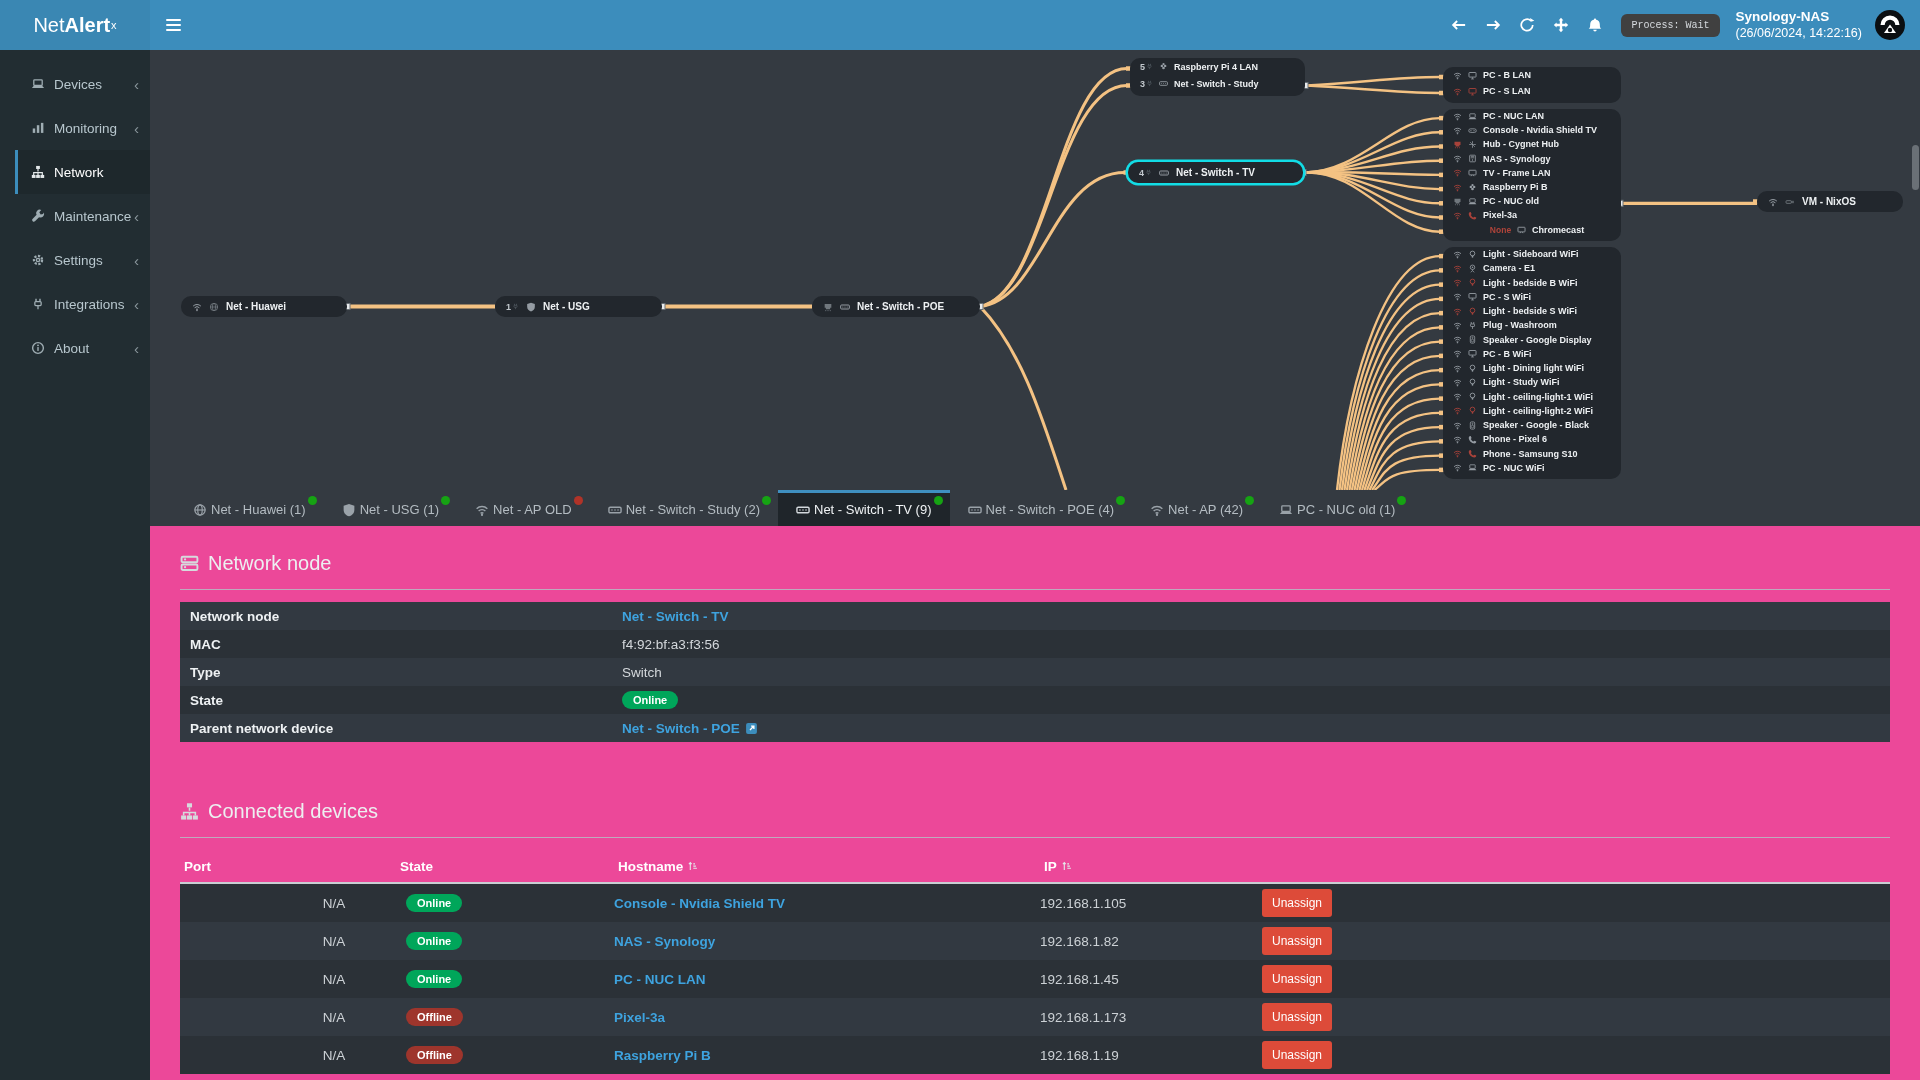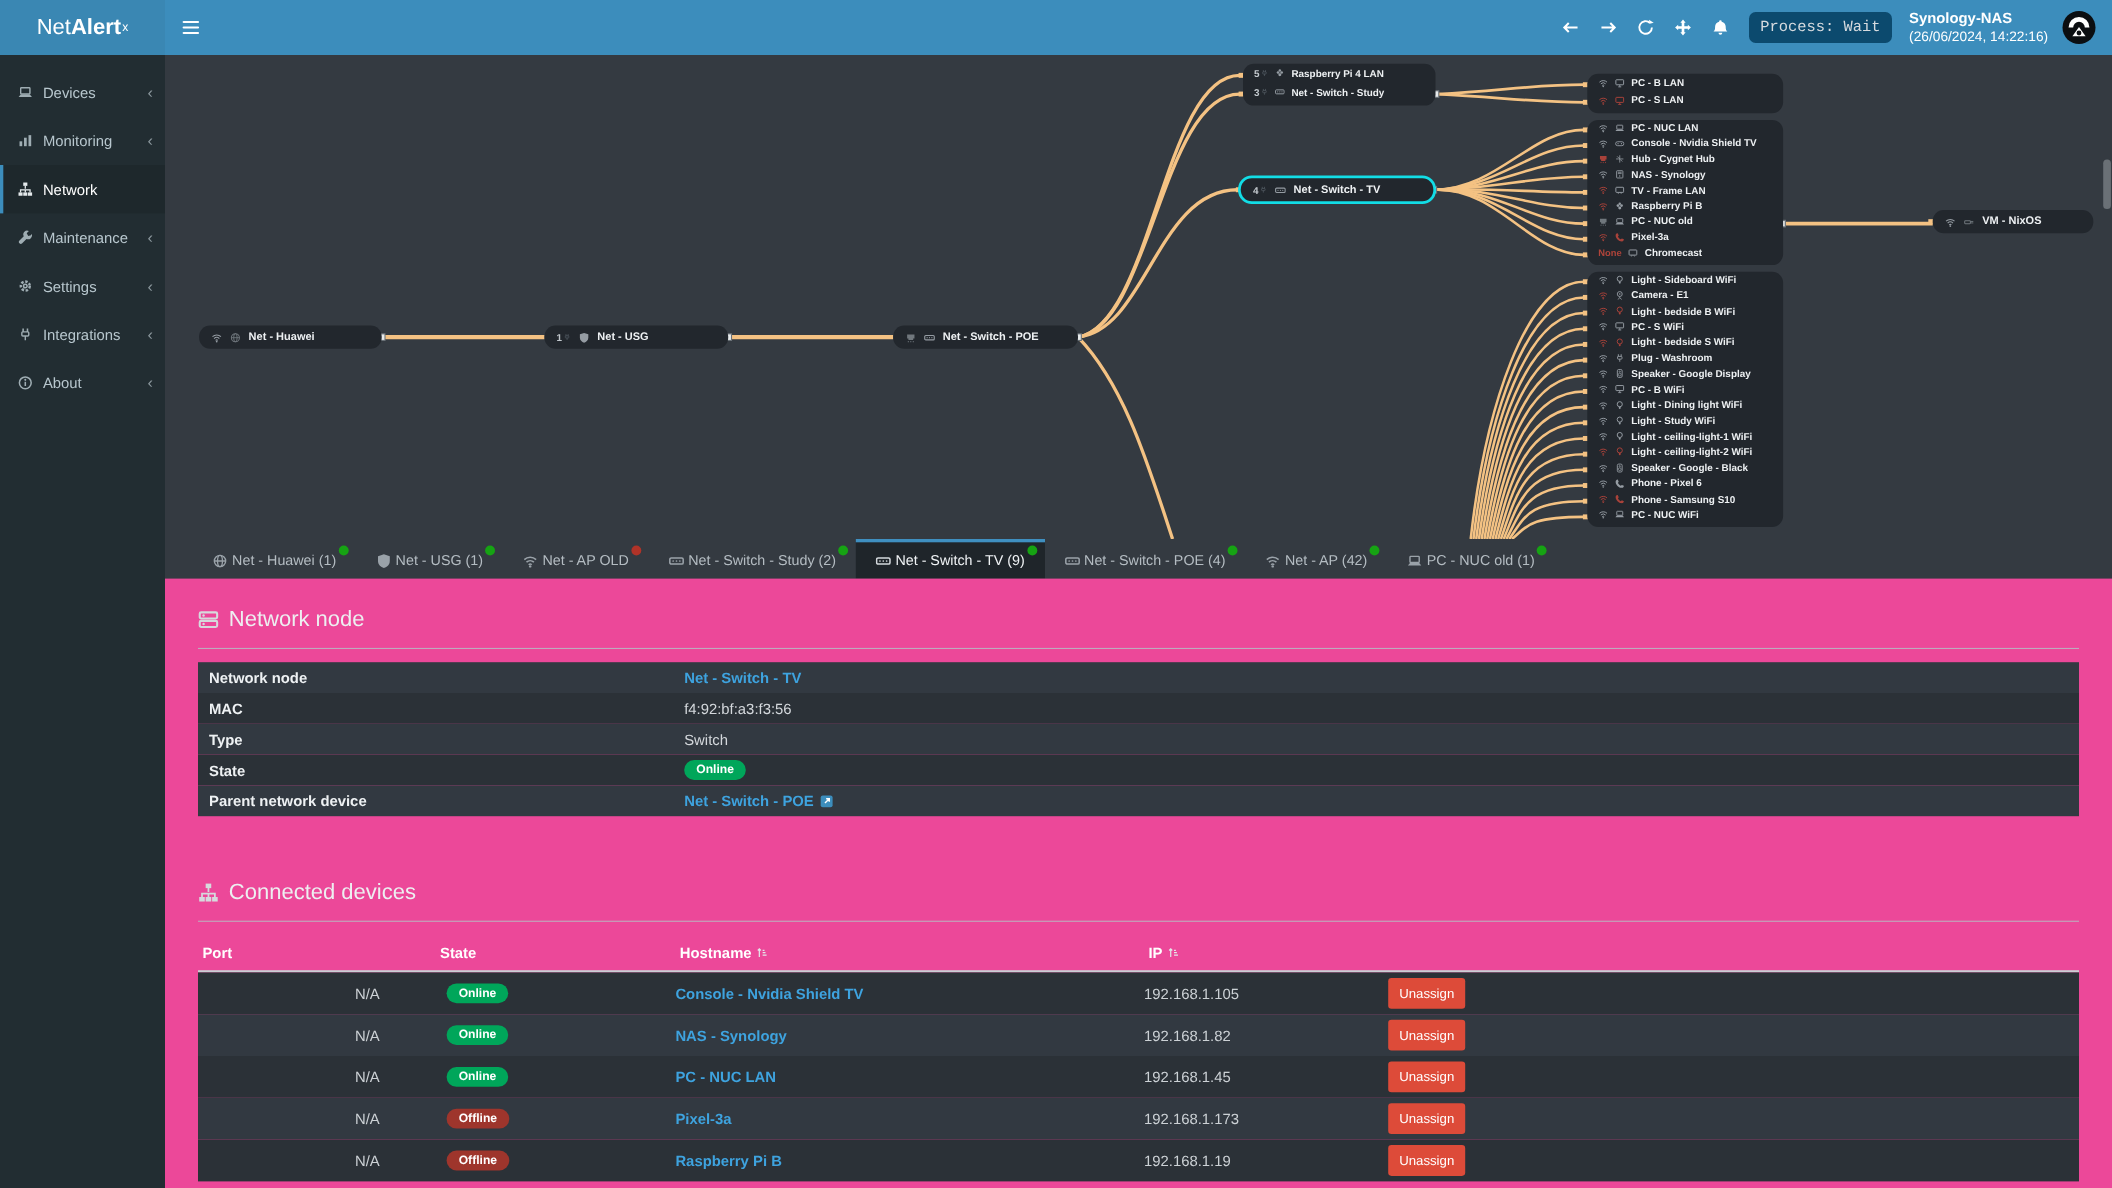--- a/index.html
+++ b/index.html
@@ -15,31 +15,31 @@
   .logo .lt { font-weight:400; } .logo .lb { font-weight:700; }
   .logo sup { font-size:11px; margin-left:1px; }
   .burger { width:46px; display:flex; flex-direction:column; gap:3px; align-items:center;
     justify-content:center; cursor:pointer; }
   .burger i { display:block; width:15px; height:2px; background:#fff; border-radius:1px; }
   .tb-spacer { flex:1; }
   .tb-icons { display:flex; align-items:center; gap:10px; margin-right:14px; }
   .tb-btn { width:24px; height:24px; display:flex; align-items:center; justify-content:center;
     color:#fff; cursor:pointer; }
   .tb-btn .ic { width:16px; height:16px; }
-  .proc { align-self:center; background:#0c4a6e; color:#d7dbdf; border-radius:6px;
-    font-family:"Liberation Mono","DejaVu Sans Mono",monospace; font-size:14px;
+  .proc { align-self:center; background:#404040; color:#d7dbdf; border-radius:6px;
+    font-family:"Liberation Mono","DejaVu Sans Mono",monospace; font-size:10px;
     padding:6px 10px; margin-right:16px; white-space:nowrap; }
   .userblock { align-self:center; color:#fff; margin-right:12px; line-height:1.25; }
   .userblock .uh { font-size:13.5px; font-weight:700; }
   .userblock .ut { font-size:12.5px; }
   .avatar { align-self:center; width:32px; height:32px; margin-right:14px; cursor:pointer; }
 
   
   .sidebar { position:absolute; top:50px; left:0; width:150px; bottom:0; background:#222d32; z-index:20; }
-  .smenu { list-style:none; padding-top:12px; }
+  .smenu { list-style:none; padding-top:12px;margin-left:15px; }
   .sitem { position:relative; height:44px; display:flex; align-items:center; gap:9px;
     padding-left:13px; color:#b8c7ce; font-size:13.5px; cursor:pointer;
     border-left:3px solid transparent; }
   .sitem .ic { width:14px; height:14px; color:#9fadb3; flex:none; }
   .sitem .chev { position:absolute; right:11px; font-size:15px; color:#8b979d; }
   .sitem.active { background:#1e282c; color:#ffffff; border-left-color:#3c8dbc; }
   .sitem.active .ic { color:#e4e9eb; }
 
   
   .main { position:absolute; left:150px; top:50px; right:0; bottom:0; background:#343a41; }
@@ -599,21 +599,21 @@
           </div>
           <div class="grow" style="height: 14.2px;">
             <svg viewBox="0 0 12 12" class="ic drow-ic c-red" style="width: 9px; height: 9px;">
               <use href="#i-wifi"></use>
             </svg>
             <svg viewBox="0 0 12 12" class="ic drow-ic c-red" style="width: 9px; height: 9px;">
               <use href="#i-phone"></use>
             </svg>
             <span class="nname">Pixel-3a</span>
           </div>
-          <div class="grow" style="height: 14.2px;">
+          <div class="grow" style="height: 14.2px; justify-content: center;">
             <span class="pbadge nred">
               <span>None</span>
             </span>
             <svg viewBox="0 0 12 12" class="ic drow-ic c-grey" style="width: 9px; height: 9px;">
               <use href="#i-tvset"></use>
             </svg>
             <span class="nname">Chromecast</span>
           </div>
         </div>
         <div class="group" style="left: 1293px; top: 197px; width: 178px; height: 232px;">

